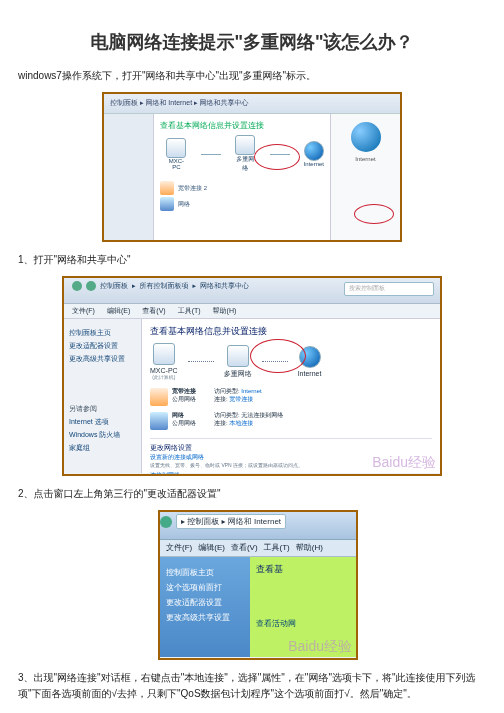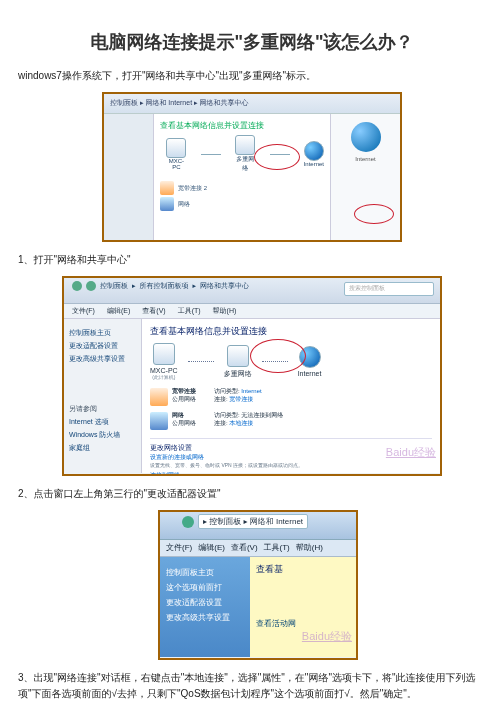--- a/index.html
+++ b/index.html
@@ -71,30 +71,30 @@
   .s2-ring{position:absolute;left:100px;top:-4px;width:56px;height:34px;border:1.5px solid #c23;border-radius:50%;}
   .s2-grid{display:flex;gap:18px;margin-top:6px;}
   .s2-item{display:flex;gap:4px;}
   .s2-itic{width:18px;height:18px;border-radius:2px;background:linear-gradient(#fed,#fa5);}
   .s2-itxt{font-size:6px;line-height:1.3;}
   .s2-sec{color:#0a246a;font-size:7px;margin-top:8px;border-top:1px solid #dde;padding-top:4px;}
   .s2-link{color:#06c;font-size:6px;}
 
   
   .s3-top{height:28px;background:linear-gradient(#cfe0f2,#a8c3e0);border-bottom:1px solid #8ab;}
-  .s3-crumb{font-size:8px;color:#234;padding:2px 22px;display:flex;gap:4px;align-items:center;}
+  .s3-crumb{font-size:8px;color:#234;padding:2px 0;display:flex;gap:4px;align-items:center;}
   .s3-crumb .bx{background:#fff;border:1px solid #9bc;padding:1px 4px;border-radius:2px;}
   .s3-menu{font-size:8px;color:#123;padding:2px 6px;display:flex;gap:6px;background:#dce8f4;border-bottom:1px solid #abc;}
   .s3-menu span{border-bottom:1px solid transparent;}
   .s3-body{display:flex;height:calc(100% - 46px);}
   .s3-left{width:90px;background:#5195d5;background:linear-gradient(#6aa7dd,#4a88c8);padding:6px;font-size:8px;color:#fff;}
   .s3-left div{margin:4px 0;}
-  .s3-main{flex:1;background:#fef9c3;padding:6px;font-size:9px;color:#0a246a;}
+  .s3-main{flex:1;background:#bef264;padding:6px;font-size:9px;color:#0a246a;}
   .s3-lbl{font-size:8px;color:#047;margin-top:42px;}
-  .wm{position:absolute;right:4px;bottom:14px;font-size:11px;color:#b8c;opacity:.6;text-decoration:underline;}
+  .wm{position:absolute;right:4px;bottom:2px;font-size:14px;color:#b8c;opacity:.6;}
 </style>
 </head>
 <body>
 
 <h1>电脑网络连接提示"多重网络"该怎么办？</h1>
 <p class="intro">windows7操作系统下，打开"网络和共享中心"出现"多重网络"标示。</p>
 
 <div class="shot shot1">
   <div class="s1-top">控制面板 ▸ 网络和 Internet ▸ 网络和共享中心</div>
   <div class="s1-body">

